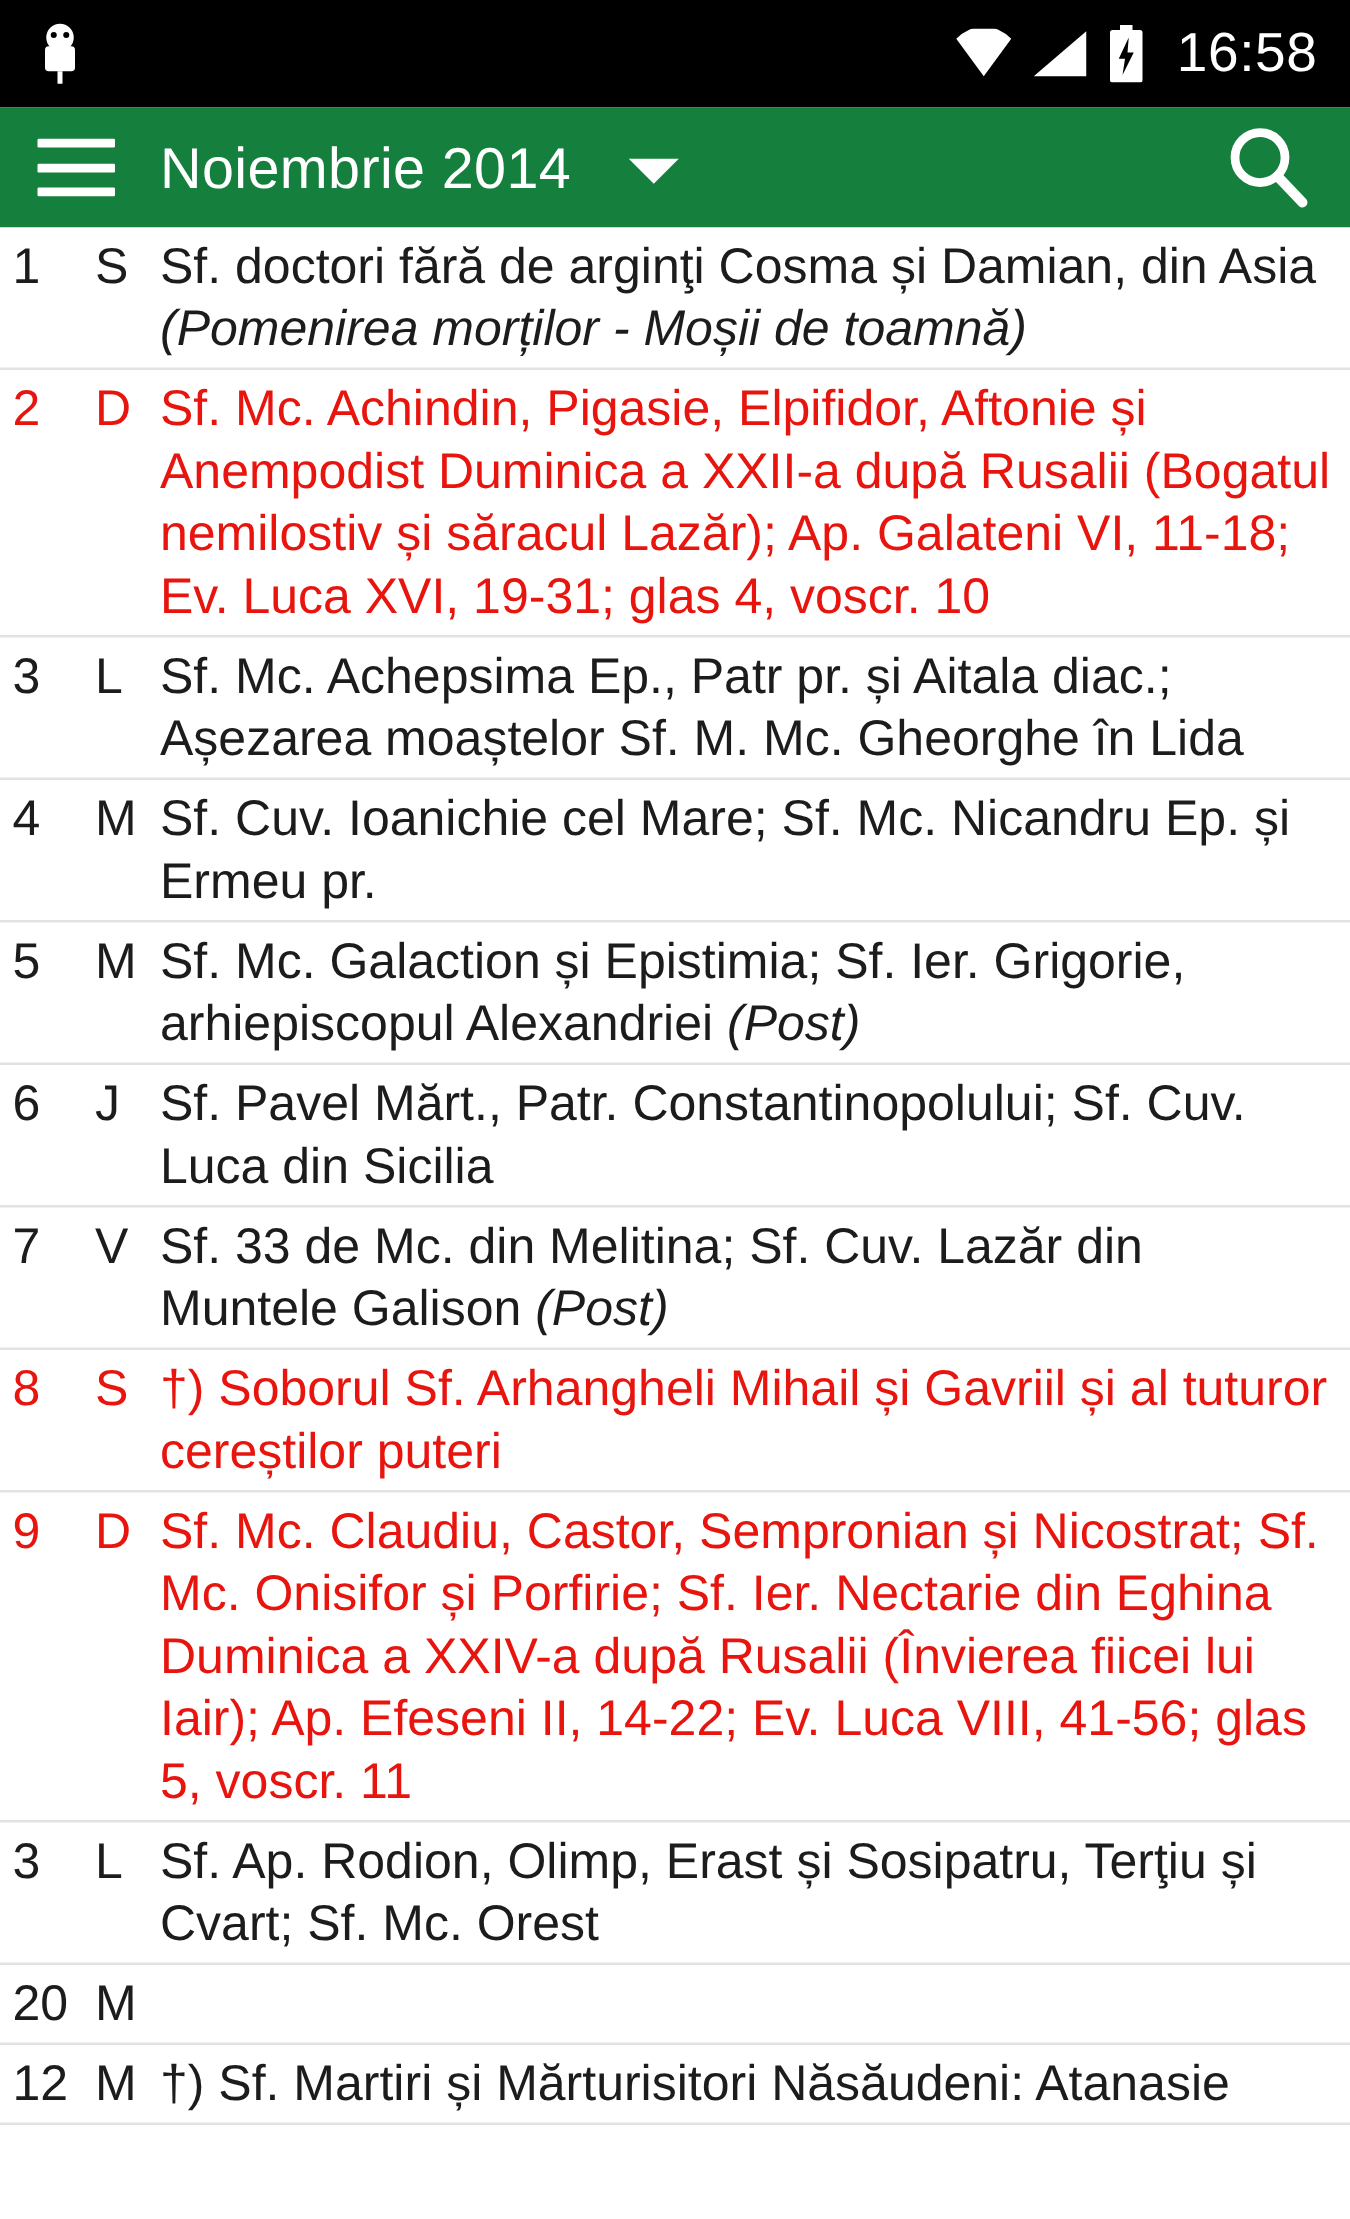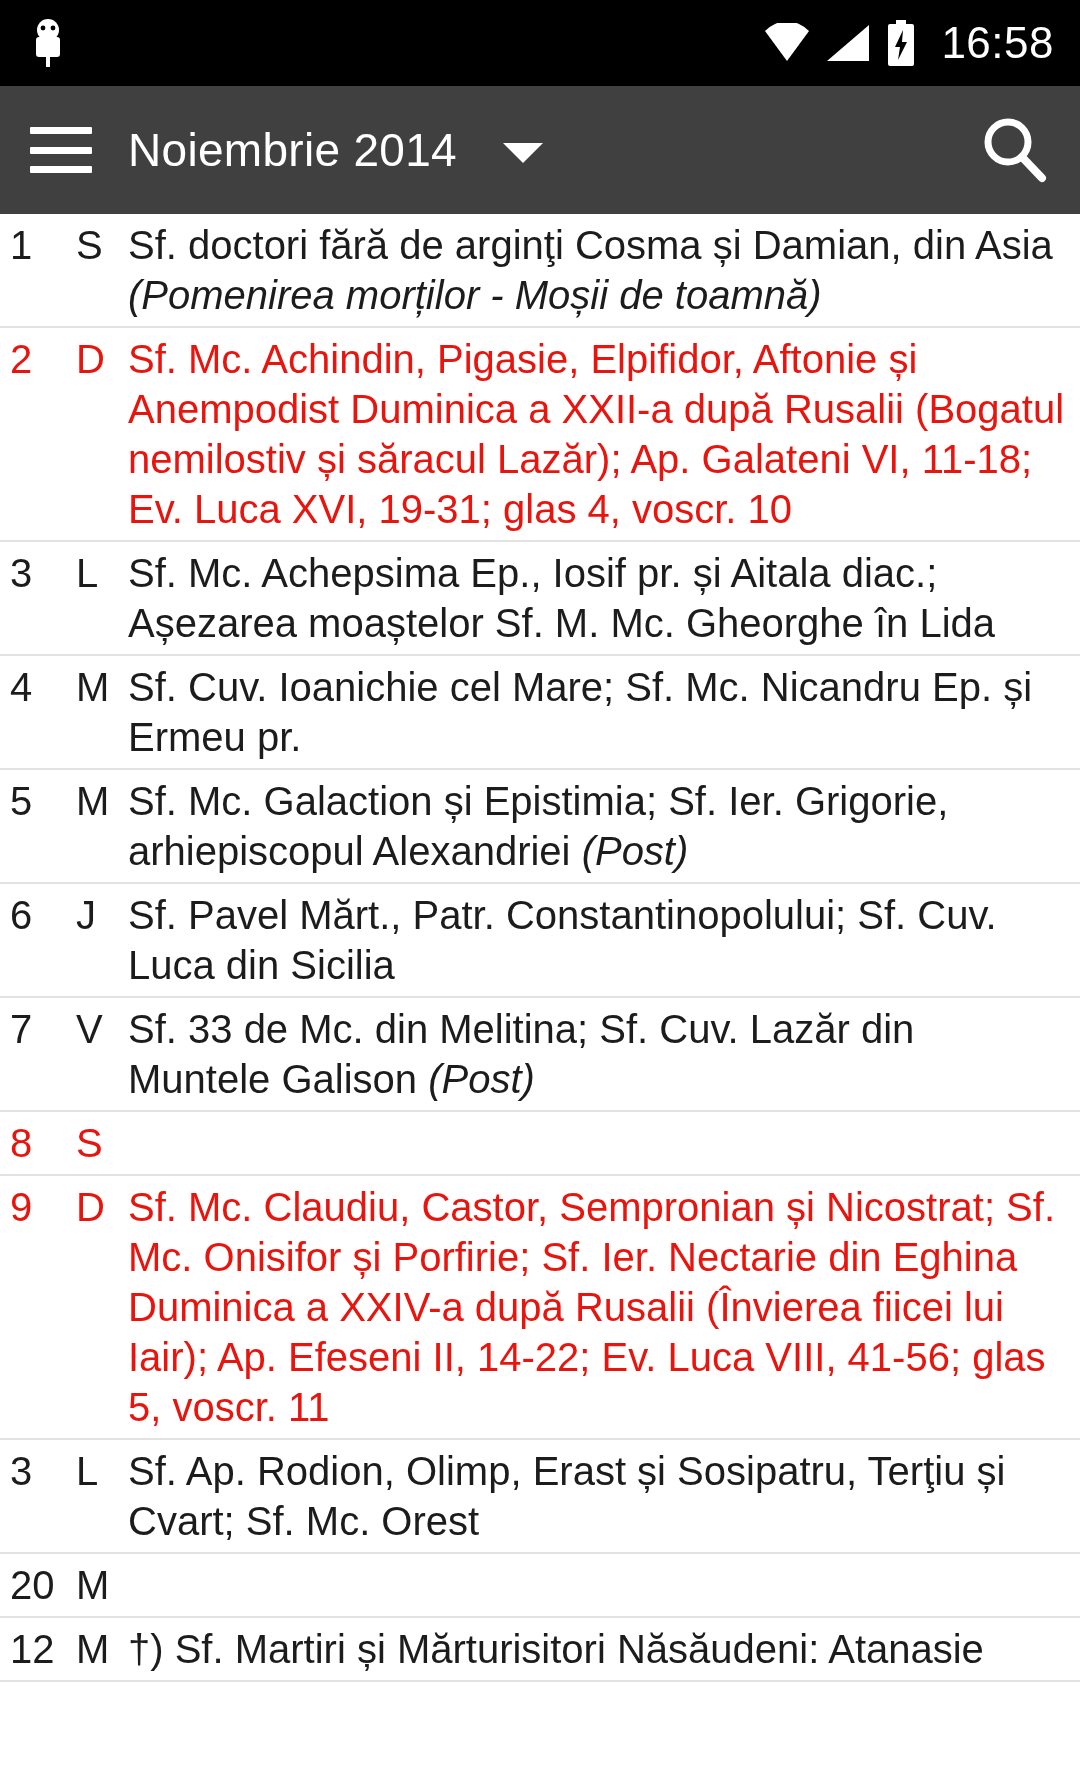--- a/index.html
+++ b/index.html
@@ -37,22 +37,22 @@
   .status-clock {
     color: #ffffff;
     font-size: 44px;
     letter-spacing: 0.5px;
     margin-left: 10px;
   }
   .icon-svg { display: block; }
 
   
   .action-bar {
-    height: 128px;
-    background: #404040;
+    height: 96px;
+    background: #15803d;
     display: flex;
     align-items: center;
     padding: 0 30px;
     box-sizing: border-box;
   }
   .hamburger {
     width: 62px;
     height: 46px;
     display: flex;
     flex-direction: column;
@@ -191,21 +191,21 @@
       <div class="day-text normal"><span>Sf. doctori fără de arginţi Cosma și Damian, din Asia </span><span class="it">(Pomenirea morților - Moșii de toamnă)</span></div>
     </div>
     <div class="day-row">
       <div class="day-num feast">2</div>
       <div class="day-letter feast">D</div>
       <div class="day-text feast"><span>Sf. Mc. Achindin, Pigasie, Elpifidor, Aftonie și Anempodist </span><span class="bold">Duminica a XXII-a după Rusalii </span><span>(Bogatul nemilostiv și săracul Lazăr); Ap. Galateni VI, 11-18; Ev. Luca XVI, 19-31; glas 4, voscr. 10</span></div>
     </div>
     <div class="day-row">
       <div class="day-num normal">3</div>
       <div class="day-letter normal">L</div>
-      <div class="day-text normal"><span>Sf. Mc. Achepsima Ep., Iosif pr. și Aitala diac.; Așezarea moaștelor Sf. M. Mc. Gheorghe în Lida</span></div>
+      <div class="day-text normal"><span>Sf. Mc. Achepsima Ep., Patr pr. și Aitala diac.; Așezarea moaștelor Sf. M. Mc. Gheorghe în Lida</span></div>
     </div>
     <div class="day-row">
       <div class="day-num normal">4</div>
       <div class="day-letter normal">M</div>
       <div class="day-text normal"><span>Sf. Cuv. Ioanichie cel Mare; Sf. Mc. Nicandru Ep. și Ermeu pr.</span></div>
     </div>
     <div class="day-row">
       <div class="day-num normal">5</div>
       <div class="day-letter normal">M</div>
       <div class="day-text normal"><span>Sf. Mc. Galaction și Epistimia; Sf. Ier. Grigorie, arhiepiscopul Alexandriei </span><span class="it">(Post)</span></div>
@@ -216,20 +216,21 @@
       <div class="day-text normal"><span>Sf. Pavel Mărt., Patr. Constantinopolului; Sf. Cuv. Luca din Sicilia</span></div>
     </div>
     <div class="day-row">
       <div class="day-num normal">7</div>
       <div class="day-letter normal">V</div>
       <div class="day-text normal"><span>Sf. 33 de Mc. din Melitina; Sf. Cuv. Lazăr din Muntele Galison </span><span class="it">(Post)</span></div>
     </div>
     <div class="day-row">
       <div class="day-num feast">8</div>
       <div class="day-letter feast">S</div>
+      <div class="day-text feast"><span>†) Soborul Sf. Arhangheli Mihail și Gavriil și al tuturor cereștilor puteri</span></div>
     </div>
     <div class="day-row">
       <div class="day-num feast">9</div>
       <div class="day-letter feast">D</div>
       <div class="day-text feast"><span>Sf. Mc. Claudiu, Castor, Sempronian și Nicostrat; Sf. Mc. Onisifor și Porfirie; Sf. Ier. Nectarie din Eghina </span><span class="bold">Duminica a XXIV-a după Rusalii </span><span>(Învierea fiicei lui Iair); Ap. Efeseni II, 14-22; Ev. Luca VIII, 41-56; glas 5, voscr. 11</span></div>
     </div>
     <div class="day-row">
       <div class="day-num normal">3</div>
       <div class="day-letter normal">L</div>
       <div class="day-text normal"><span>Sf. Ap. Rodion, Olimp, Erast și Sosipatru, Terţiu și Cvart; Sf. Mc. Orest</span></div>

